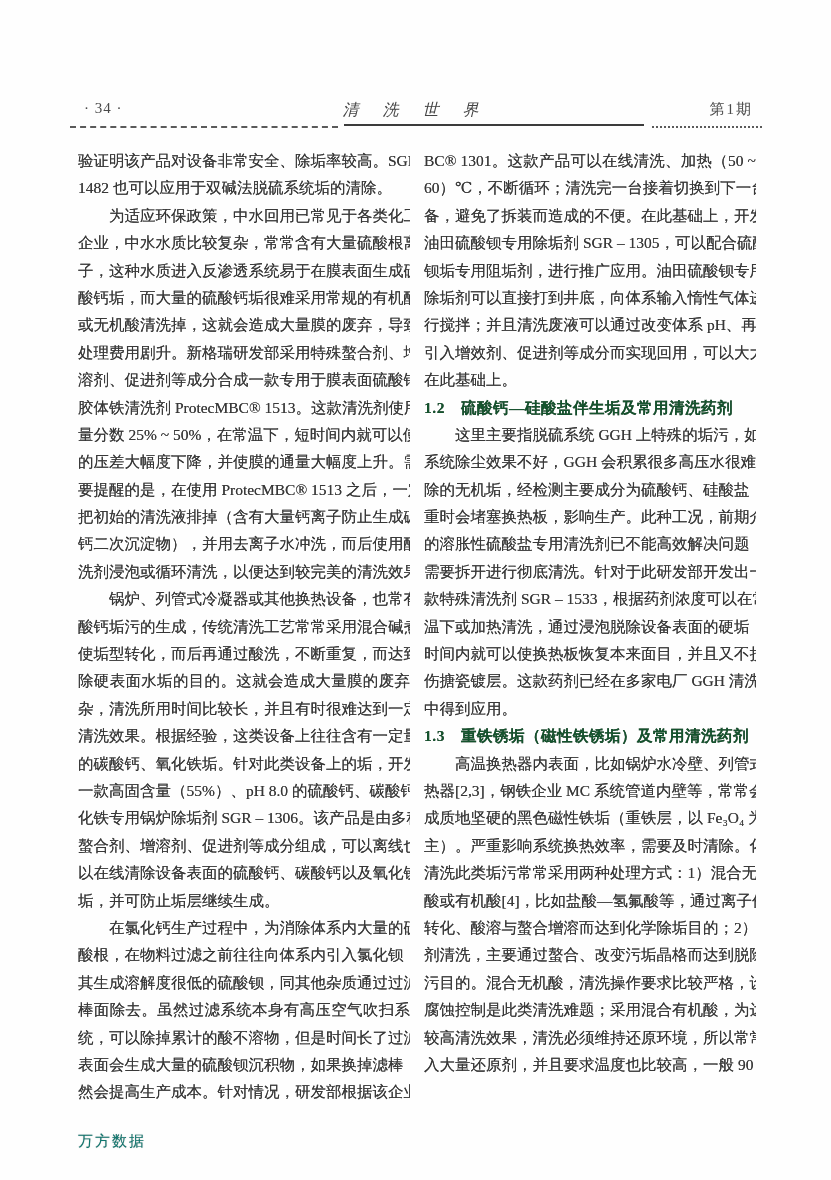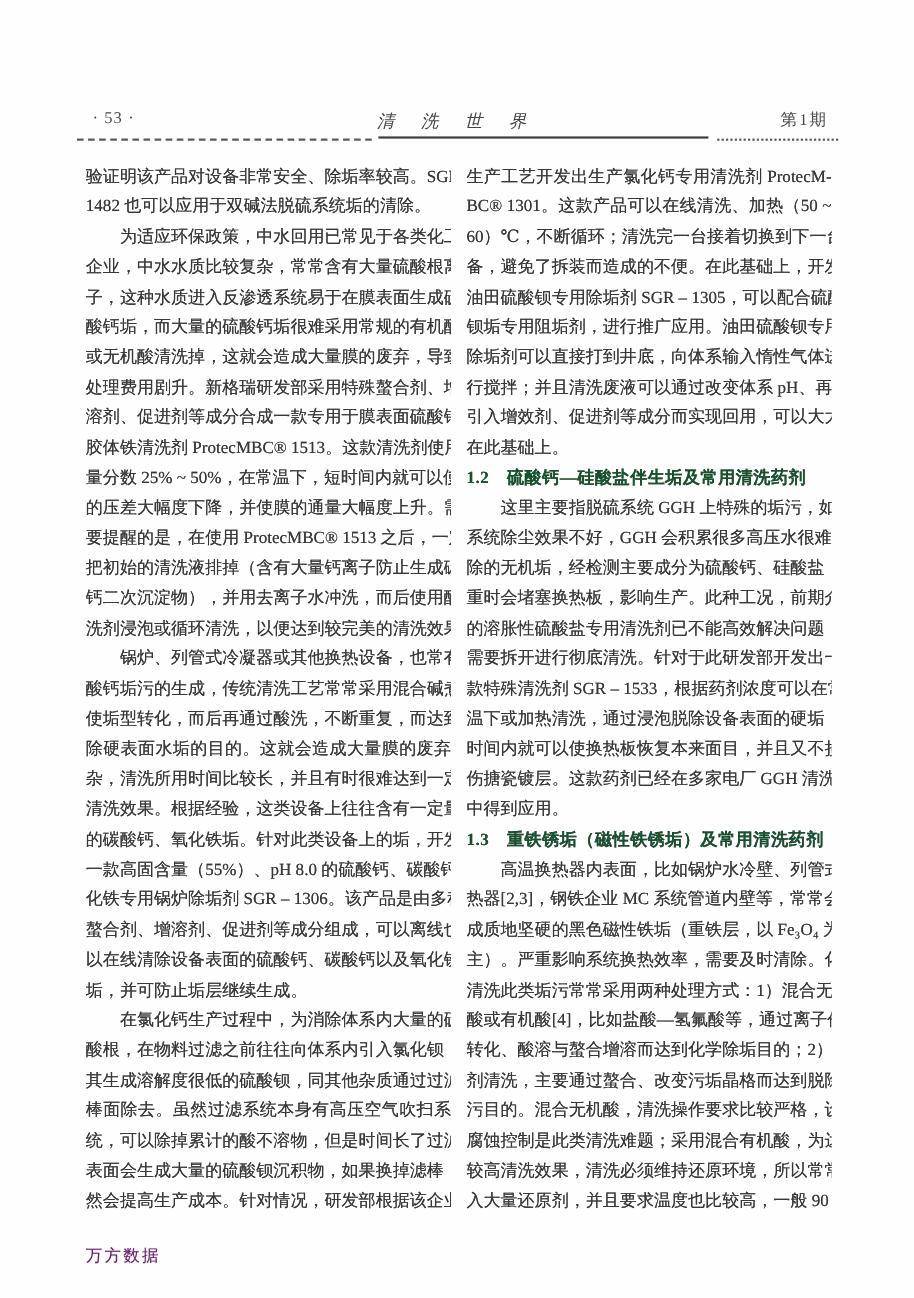--- a/index.html
+++ b/index.html
@@ -20,31 +20,31 @@
   .col-right{left:424px;}
   .line{
     height:27.4px;line-height:27.4px;white-space:nowrap;overflow:hidden;
     text-align:justify;text-align-last:justify;color:#383838;
     text-shadow:0 0 0.6px #555;
   }
   .line.first{padding-left:31px;}
   .line.bodyend{text-align-last:left;}
   .line.heading{font-weight:bold;text-align-last:left;color:#14532d;letter-spacing:0.5px;}
   .watermark{
-    position:absolute;left:78px;top:1132px;font-size:15px;color:#701a75;
+    position:absolute;left:78px;top:1132px;font-size:15px;color:#0f766e;
     letter-spacing:2px;text-shadow:0 0 1px #aaa;
   }
 </style>
 </head>
 <body>
 
 <div class="page">
 
   <div class="hdr">
-    <span class="pgnum">· 53 ·</span>
+    <span class="pgnum">· 34 ·</span>
     <span class="jtitle">清 洗 世 界</span>
     <span class="issue">第1期</span>
   </div>
 
   <div class="rule-dashed"></div>
   <div class="rule-solid"></div>
   <div class="rule-dotted"></div>
 
   <div class="col col-left">
       <div class="line body">验证明该产品对设备非常安全、除垢率较高。SGR –</div>
@@ -77,21 +77,20 @@
       <div class="line bodyend">垢，并可防止垢层继续生成。</div>
       <div class="line first">在氯化钙生产过程中，为消除体系内大量的硫</div>
       <div class="line body">酸根，在物料过滤之前往往向体系内引入氯化钡，使</div>
       <div class="line body">其生成溶解度很低的硫酸钡，同其他杂质通过过滤</div>
       <div class="line body">棒面除去。虽然过滤系统本身有高压空气吹扫系</div>
       <div class="line body">统，可以除掉累计的酸不溶物，但是时间长了过滤棒</div>
       <div class="line body">表面会生成大量的硫酸钡沉积物，如果换掉滤棒，必</div>
       <div class="line body">然会提高生产成本。针对情况，研发部根据该企业</div>
     </div>
   <div class="col col-right">
-      <div class="line body">生产工艺开发出生产氯化钙专用清洗剂 ProtecM-</div>
       <div class="line body">BC® 1301。这款产品可以在线清洗、加热（50 ~</div>
       <div class="line body">60）℃，不断循环；清洗完一台接着切换到下一台设</div>
       <div class="line body">备，避免了拆装而造成的不便。在此基础上，开发出</div>
       <div class="line body">油田硫酸钡专用除垢剂 SGR – 1305，可以配合硫酸</div>
       <div class="line body">钡垢专用阻垢剂，进行推广应用。油田硫酸钡专用</div>
       <div class="line body">除垢剂可以直接打到井底，向体系输入惰性气体进</div>
       <div class="line body">行搅拌；并且清洗废液可以通过改变体系 pH、再次</div>
       <div class="line body">引入增效剂、促进剂等成分而实现回用，可以大大节</div>
       <div class="line bodyend">在此基础上。</div>
       <div class="line heading">1.2　硫酸钙—硅酸盐伴生垢及常用清洗药剂</div>

